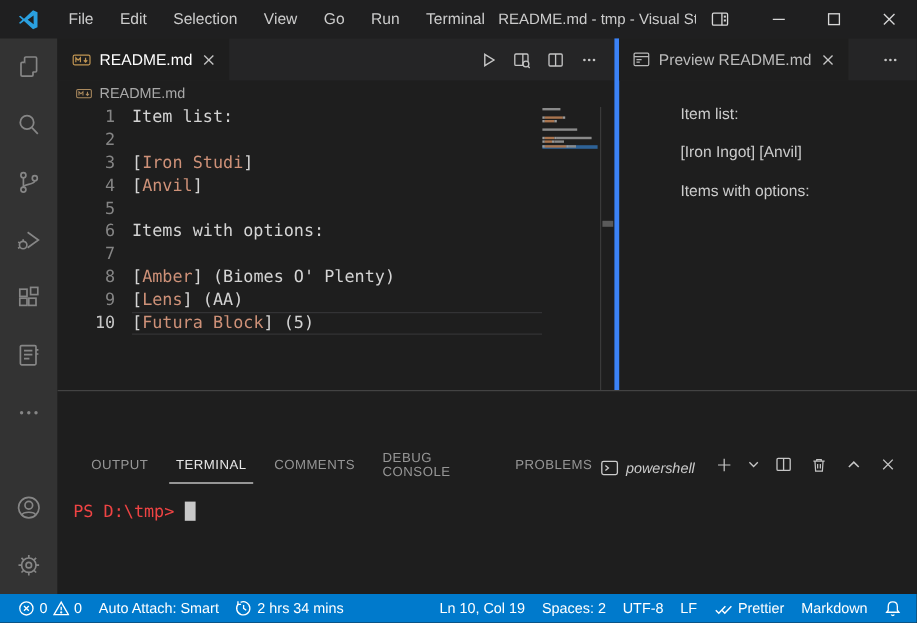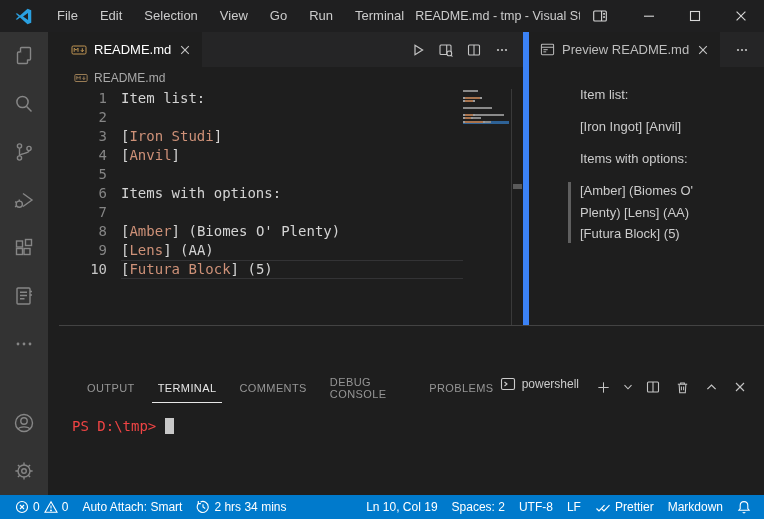--- a/index.html
+++ b/index.html
@@ -15,21 +15,21 @@
   .window-title{flex:1;text-align:center;font-size:12.5px;white-space:nowrap;overflow:hidden;color:#cccccc;}
   .window-controls{display:flex;align-items:center;height:32px;}
   .win-btn{width:46px;height:32px;display:flex;align-items:center;justify-content:center;color:#d8d8d8;}
   .win-btn.layout{width:40px;margin-right:6px;}
 
   
   .app-body{display:flex;height:463px;}
   .activitybar{width:48px;background:#333333;display:flex;flex-direction:column;align-items:center;}
   .ab-item{width:48px;height:48px;display:flex;align-items:center;justify-content:center;color:#868686;}
   .ab-spacer{flex:1;}
-  .workbench{flex:1;display:flex;flex-direction:column;min-width:0;padding-left:11px;}
+  .workbench{flex:1;display:flex;flex-direction:column;min-width:0;}
   .upper{display:flex;height:293px;min-height:293px;}
 
   
   .editor-group{width:464px;display:flex;flex-direction:column;background:#1e1e1e;}
   .tabs-row{height:35px;background:#252526;display:flex;align-items:stretch;flex:none;}
   .tab{background:#1e1e1e;display:flex;align-items:center;gap:7px;padding:0 10px 0 12px;}
   .tab-label{font-size:13px;color:#ffffff;white-space:nowrap;}
   .tab-close{color:#c5c5c5;display:flex;align-items:center;}
   .editor-actions{margin-left:auto;display:flex;align-items:center;gap:6px;padding-right:10px;color:#c5c5c5;}
   .icon-btn{width:22px;height:22px;display:flex;align-items:center;justify-content:center;}
@@ -43,35 +43,35 @@
   .tk-plain{color:#d4d4d4;} .tk-punct{color:#d4d4d4;} .tk-link{color:#ce9178;}
   .minimap{position:absolute;top:1px;right:14px;width:46px;}
   .mm-row{height:2px;margin-bottom:1.4px;display:flex;align-items:center;}
   .mm-row.current{background:#2e6296;height:3px;}
   .mm-bar{height:2px;display:inline-block;}
   .mm-plain{background:#8a8a8a;} .mm-punct{background:#9a9a9a;} .mm-link{background:#a9744e;}
   .scroll-track{position:absolute;top:0;right:0;bottom:0;width:12px;border-left:1px solid #3a3a3a;}
   .overview-mark{position:absolute;top:95px;left:1px;right:1px;height:5px;background:#5a5a5a;}
 
   
-  .preview-group{flex:1;border-left:6px solid #3b82f6;display:flex;flex-direction:column;background:#1e1e1e;min-width:0;}
+  .preview-group{flex:1;border-left:4px solid #3b82f6;display:flex;flex-direction:column;background:#1e1e1e;min-width:0;}
   .ptab{background:#1e1e1e;display:flex;align-items:center;gap:7px;padding:0 10px 0 11px;color:#b9b9b9;}
   .ptab .tab-label{color:#bdbdbd;}
   .preview-more{margin-left:auto;display:flex;align-items:center;padding-right:14px;color:#c5c5c5;}
   .preview-content{padding:17px 10px 0 51px;color:#cccccc;font-size:13px;line-height:21.5px;}
   .preview-p{margin:0 0 10.5px 0;width:150px;position:relative;}
   .preview-p.active::before{content:"";position:absolute;left:-12px;top:2px;bottom:2px;width:3px;background:#5f5f5f;}
 
   
   .panel{height:170px;border-top:1px solid #434343;display:flex;flex-direction:column;background:#1e1e1e;}
   .panel-header{height:36px;display:flex;align-items:center;padding-left:22px;flex:none;margin-top:43px;}
   .panel-tabs{display:flex;align-items:center;gap:11px;height:100%;}
   .panel-tab{font-size:11px;letter-spacing:.4px;color:#969696;padding:11px 6px 8px 6px;border-bottom:1px solid transparent;}
   .panel-tab.active{color:#e7e7e7;border-bottom-color:#e7e7e7;}
-  .panel-actions{margin-left:auto;display:flex;align-items:flex-start;gap:7px;padding-right:13px;color:#c5c5c5;}
+  .panel-actions{margin-left:auto;display:flex;align-items:flex-end;gap:7px;padding-right:13px;color:#c5c5c5;font-style:italic;}
   .shell-chip{display:flex;align-items:center;gap:6px;color:#cccccc;font-size:12px;margin-right:6px;}
   .terminal-body{padding:13px 0 0 13px;font-family:"DejaVu Sans Mono",monospace;font-size:14px;color:#ef4444;}
   .terminal-cursor{display:inline-block;width:9px;height:16px;background:#c8c8c8;margin-left:9px;vertical-align:-3px;}
 
   
   .statusbar{height:24px;background:#007acc;display:flex;align-items:center;color:#ffffff;font-size:12px;padding:0 6px 0 8px;}
   .sb-group{display:flex;align-items:center;height:100%;}
   .sb-right{margin-left:auto;}
   .sb-item{display:flex;align-items:center;gap:4px;padding:0 7px;height:100%;}
   .sb-item svg{flex:none;}
@@ -365,21 +365,20 @@
                 <circle cx="4" cy="8" r="1.1"></circle>
                 <circle cx="8" cy="8" r="1.1"></circle>
                 <circle cx="12" cy="8" r="1.1"></circle>
               </svg>
           </div>
         </div>
         <div class="preview-content">
           <p class="preview-p">Item list:</p>
           <p class="preview-p">[Iron Ingot] [Anvil]</p>
           <p class="preview-p">Items with options:</p>
-          <p class="preview-p active">[Amber] (Biomes O' Plenty) [Lens] (AA) [Futura Block] (5)</p>
         </div>
       </div>
     </div>
 
     <div class="panel">
       <div class="panel-header">
         <div class="panel-tabs">
           <span class="panel-tab">OUTPUT</span>
           <span class="panel-tab active">TERMINAL</span>
           <span class="panel-tab">COMMENTS</span>

